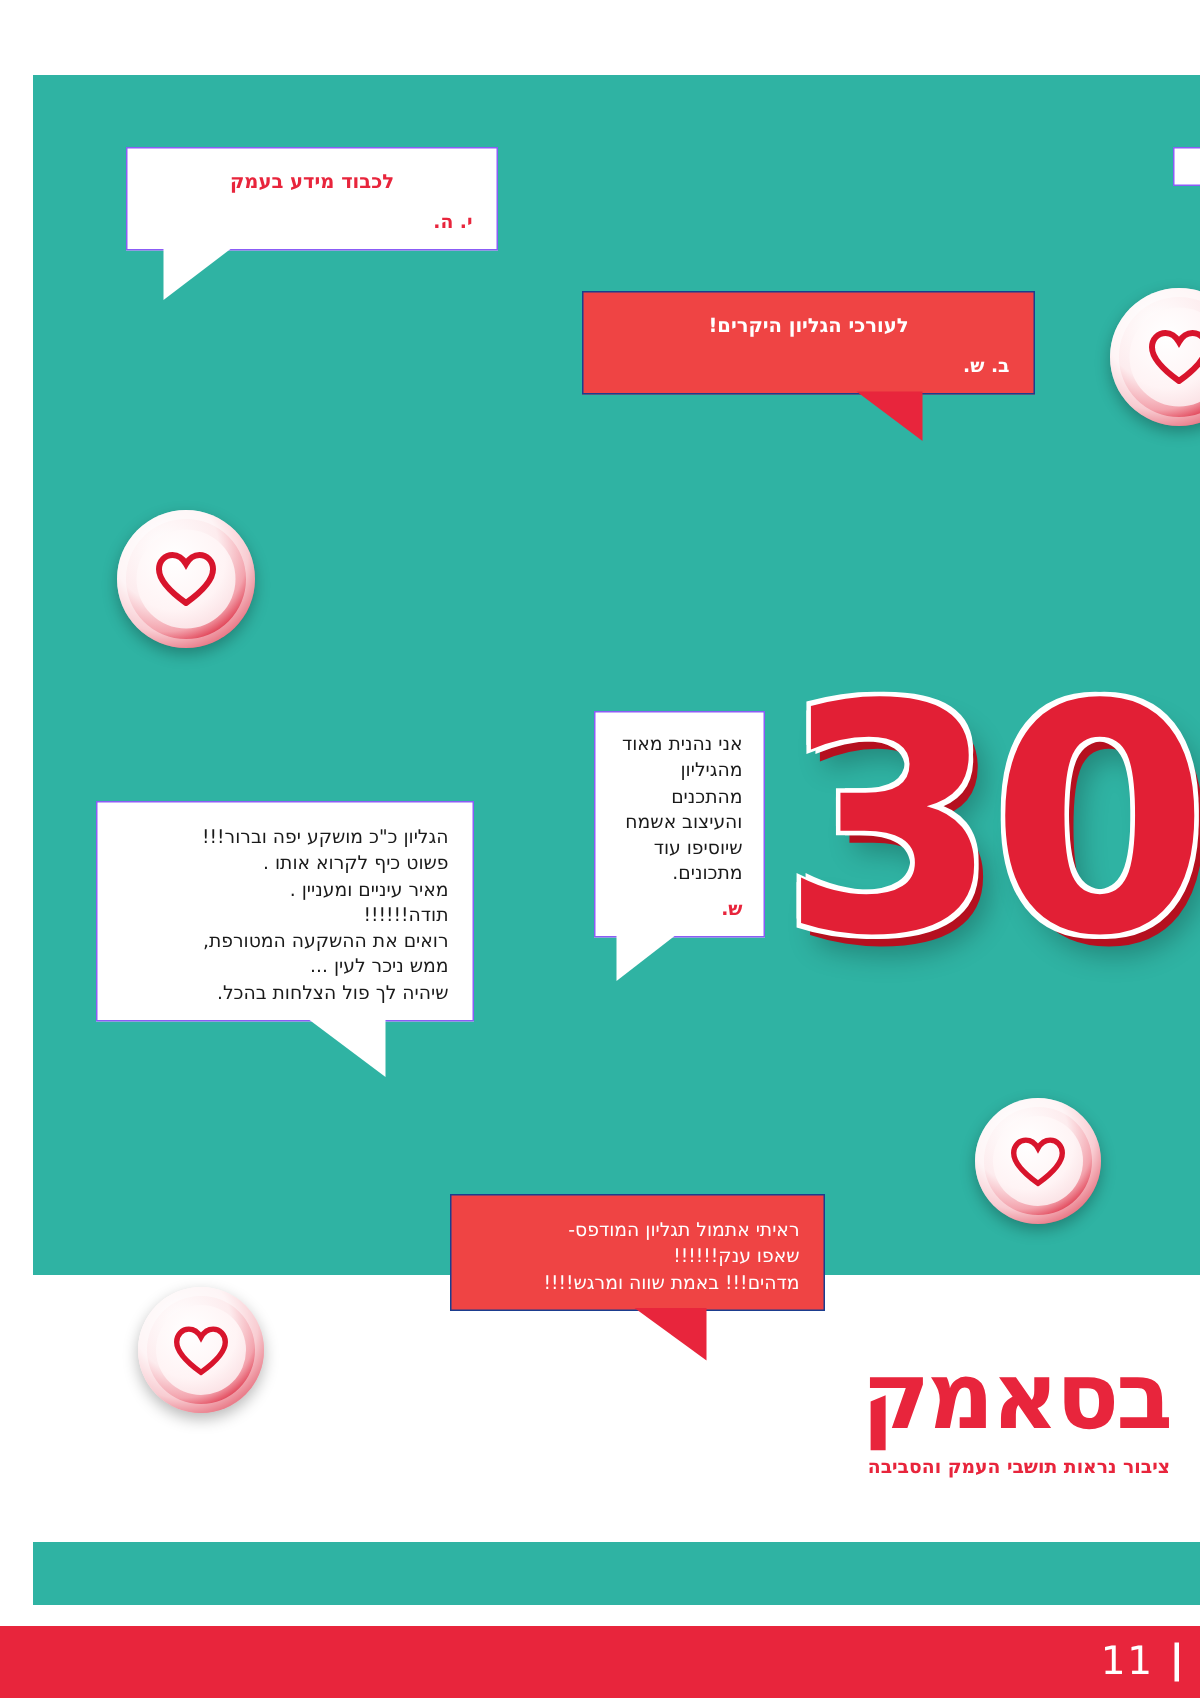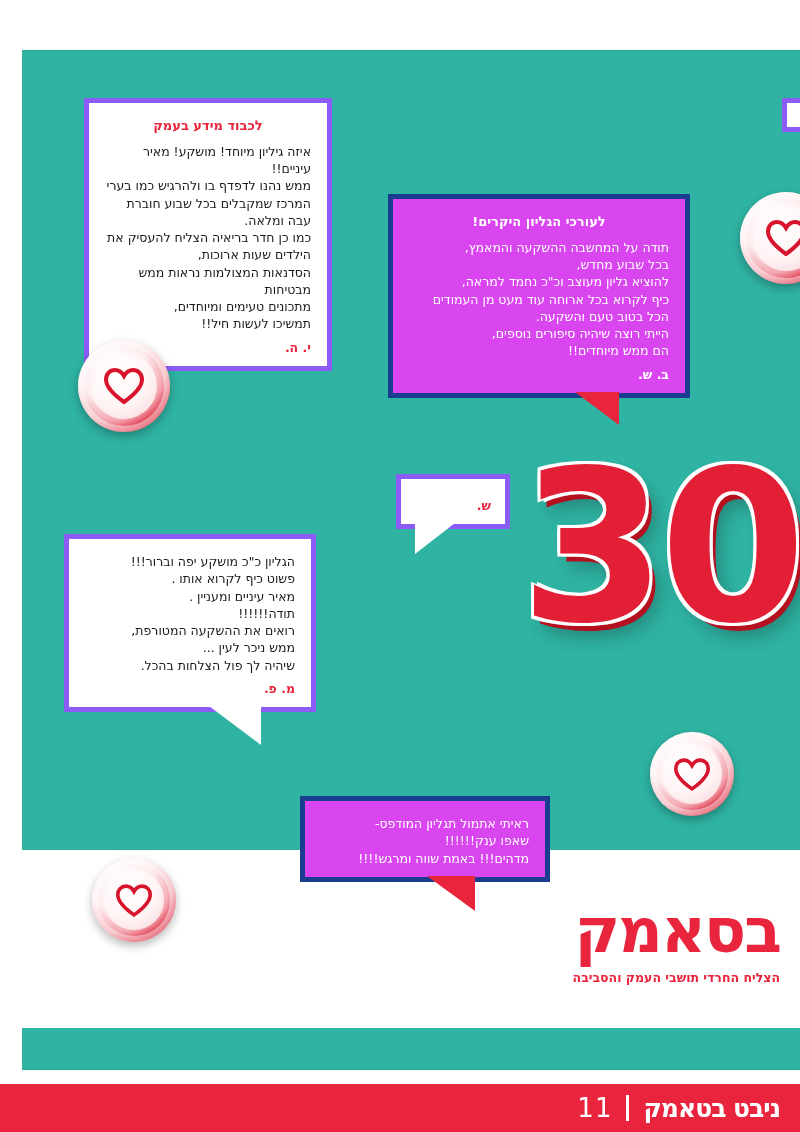--- a/index.html
+++ b/index.html
@@ -80,31 +80,31 @@
     position: absolute;
     left: 0; top: 0;
     width: 800px; height: 50px;
     background: #ffffff;
   }
 
   
   .bubble {
     position: absolute;
     box-sizing: border-box;
-    border: 5px solid #8b5cf6;
+    border: 1px solid #8b5cf6;
     direction: rtl;
     text-align: right;
     line-height: 1.38;
   }
   .bubble.white {
     background: #ffffff;
     color: #1a1a1a;
   }
   .bubble.red {
-    background: #d946ef;
+    background: #ef4444;
     color: #ffffff;
     border-color: #1b3d8f;
   }
   .bubble .btitle {
     color: #e8253c;
     font-weight: bold;
     text-align: center;
     margin-bottom: 8px;
     font-size: 13px;
   }
@@ -330,57 +330,44 @@
   <div id="big-number">
     <div class="num">30</div>
   </div>
 
   <div class="bubble white" id="bubble-cutoff">
     <div class="btext"></div>
   </div>
 
   <div class="bubble white" id="bubble-deep-info">
     <div class="btitle">לכבוד מידע בעמק</div>
-    <div class="btext">איזה גיליון מיוחד! מושקע! מאיר עיניים!!
-ממש נהנו לדפדף בו ולהרגיש כמו בערי המרכז שמקבלים בכל שבוע חוברת עבה ומלאה.
-כמו כן חדר בריאיה הצליח להעסיק את הילדים שעות ארוכות,
-הסדנאות המצולמות נראות ממש מבטיחות
-מתכונים טעימים ומיוחדים,
-תמשיכו לעשות חיל!!</div>
     <div class="bsign">י. ה.</div>
     <div class="tail-shape"></div>
   </div>
 
   <div class="bubble red" id="bubble-editors">
     <div class="btitle">לעורכי הגליון היקרים!</div>
-    <div class="btext">תודה על המחשבה ההשקעה והמאמץ,
-בכל שבוע מחדש,
-להוציא גליון מעוצב וכ"כ נחמד למראה,
-כיף לקרוא בכל ארוחה עוד מעט מן העמודים
-הכל בטוב טעם והשקעה.
-הייתי רוצה שיהיה סיפורים נוספים,
-הם ממש מיוחדים!!</div>
     <div class="bsign">ב. ש.</div>
     <div class="tail-shape"></div>
   </div>
 
   <div class="bubble white" id="bubble-enjoy">
+    <div class="btext">אני נהנית מאוד מהגיליון מהתכנים והעיצוב אשמח שיוסיפו עוד מתכונים.</div>
     <div class="bsign">ש.</div>
     <div class="tail-shape"></div>
   </div>
 
   <div class="bubble white" id="bubble-invested">
     <div class="btext">הגליון כ"כ מושקע יפה וברור!!!
 פשוט כיף לקרוא אותו .
 מאיר עיניים ומעניין .
 תודה!!!!!!
 רואים את ההשקעה המטורפת,
 ממש ניכר לעין ...
 שיהיה לך פול הצלחות בהכל.</div>
-    <div class="bsign">מ. פ.</div>
     <div class="tail-shape"></div>
   </div>
 
   <div class="bubble red" id="bubble-printed">
     <div class="btext">ראיתי אתמול  תגליון המודפס-
 שאפו ענק!!!!!!
 מדהים!!! באמת שווה ומרגש!!!!</div>
     <div class="tail-shape"></div>
   </div>
 
@@ -411,23 +398,22 @@
   <div class="heart-badge" style="left:92px; top:858px; width:84px; height:84px;">
     <div class="inner">
       <svg width="36" height="33" viewBox="0 0 40 36">
         <path d="M20 34 C6 24 2 17 2 11.5 C2 6 6 2 11 2 C15 2 18 4.5 20 8 C22 4.5 25 2 29 2 C34 2 38 6 38 11.5 C38 17 34 24 20 34 Z" fill="none" stroke="#d8142c" stroke-width="4"></path>
       </svg>
     </div>
   </div>
 
   <div id="masthead">
     <div class="logo-word">בסאמק</div>
-    <div class="logo-sub">הצליח החרדי תושבי העמק והסביבה</div>
+    <div class="logo-sub">ציבור נראות תושבי העמק והסביבה</div>
   </div>
 
   <div class="red-footer"></div>
   <div id="footer-inner">
-    <div id="footer-brand">ניבט בטאמק</div>
     <div id="footer-rule"></div>
     <div id="footer-page">11</div>
   </div>
 
 </div>
 
 </body></html>

